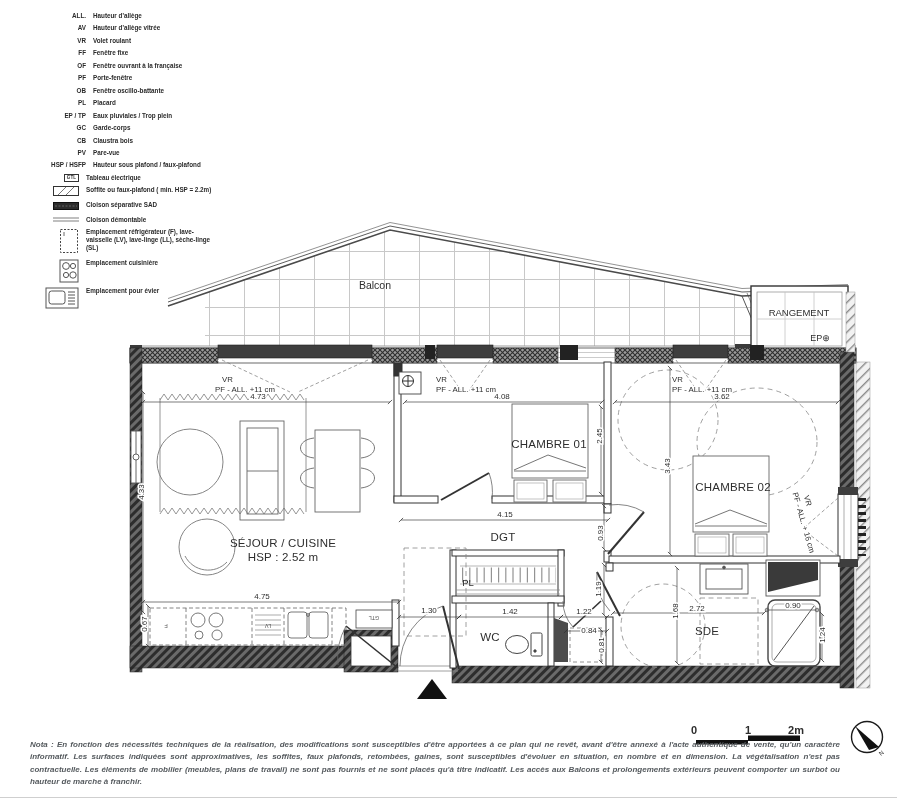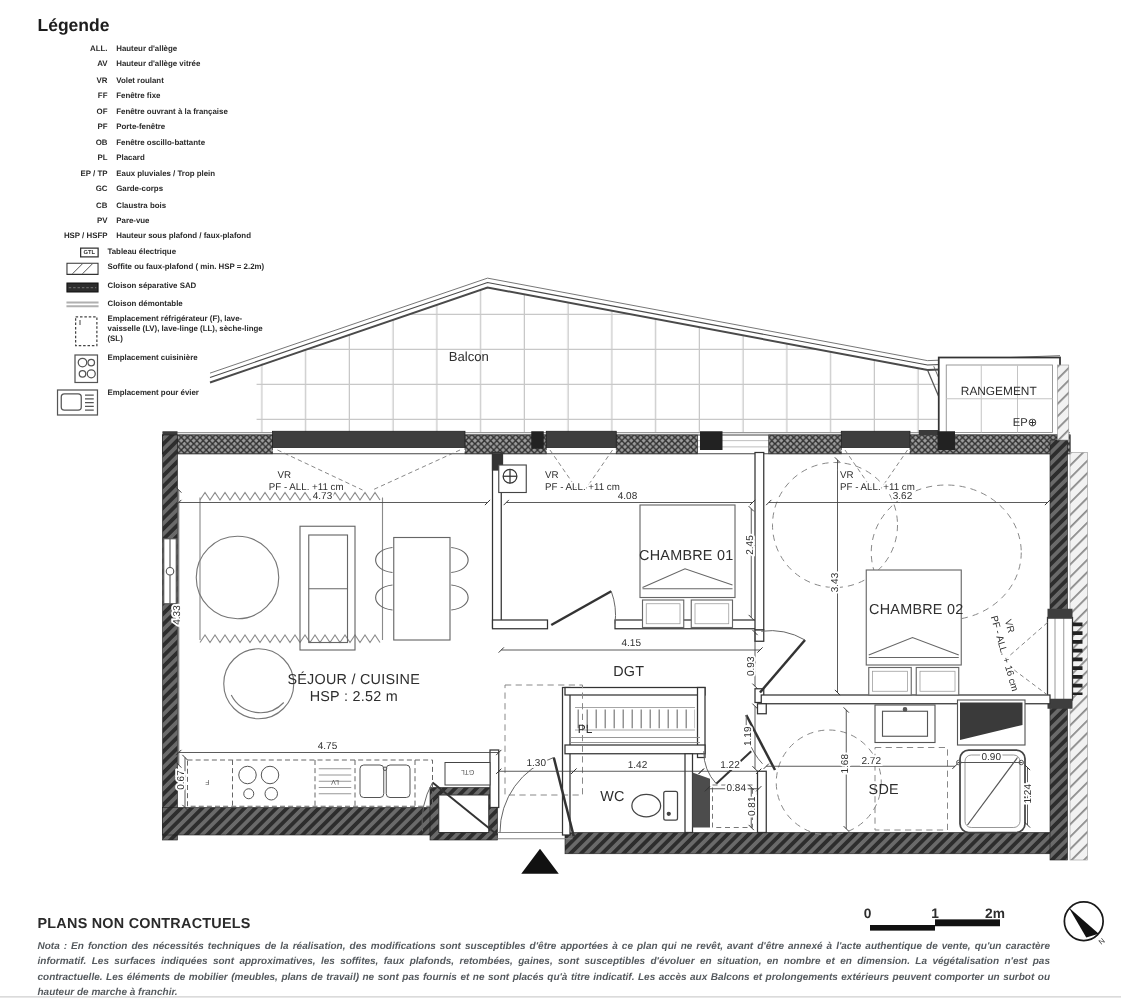--- a/index.html
+++ b/index.html
@@ -389,21 +389,20 @@
     </g>
 
     <g>
       <circle cx="867" cy="737" r="15.5" fill="none" stroke="#1a1a1a" stroke-width="1.4"></circle>
       <polygon points="855,726 879,747 869,750" fill="#111"></polygon>
       <text x="881" y="756" style="font-size:6px;" transform="rotate(-40 881 756)">N</text>
     </g>
   </svg>
 
   <div id="legend">
-    <h1>Légende</h1>
 
     <div class="lrow">
         <span class="labbr">ALL.</span>
         <span class="ltxt">Hauteur d'allège</span>
       </div>
     <div class="lrow">
         <span class="labbr">AV</span>
         <span class="ltxt">Hauteur d'allège vitrée</span>
       </div>
     <div class="lrow">
@@ -516,18 +515,17 @@
             <line x1="23" y1="11" x2="30" y2="11" stroke="#555"></line>
             <line x1="23" y1="14" x2="30" y2="14" stroke="#555"></line>
             <line x1="23" y1="17" x2="30" y2="17" stroke="#555"></line>
           </svg>
         </span>
       <span class="ltxt">Emplacement pour évier</span>
     </div>
   </div>
 
   <div id="footer">
-    <div class="ftitle">PLANS NON CONTRACTUELS</div>
     <div class="fnota">Nota : En fonction des nécessités techniques de la réalisation, des modifications sont susceptibles d'être apportées à ce plan qui ne revêt, avant d'être annexé à l'acte authentique de vente, qu'un caractère informatif. Les surfaces indiquées sont approximatives, les soffites, faux plafonds, retombées, gaines, sont susceptibles d'évoluer en situation, en nombre et en dimension. La végétalisation n'est pas contractuelle. Les éléments de mobilier (meubles, plans de travail) ne sont pas fournis et ne sont placés qu'à titre indicatif. Les accès aux Balcons et prolongements extérieurs peuvent comporter un surbot ou hauteur de marche à franchir.</div>
   </div>
   <div id="botline"></div>
 
 </div>
 
 </body></html>

